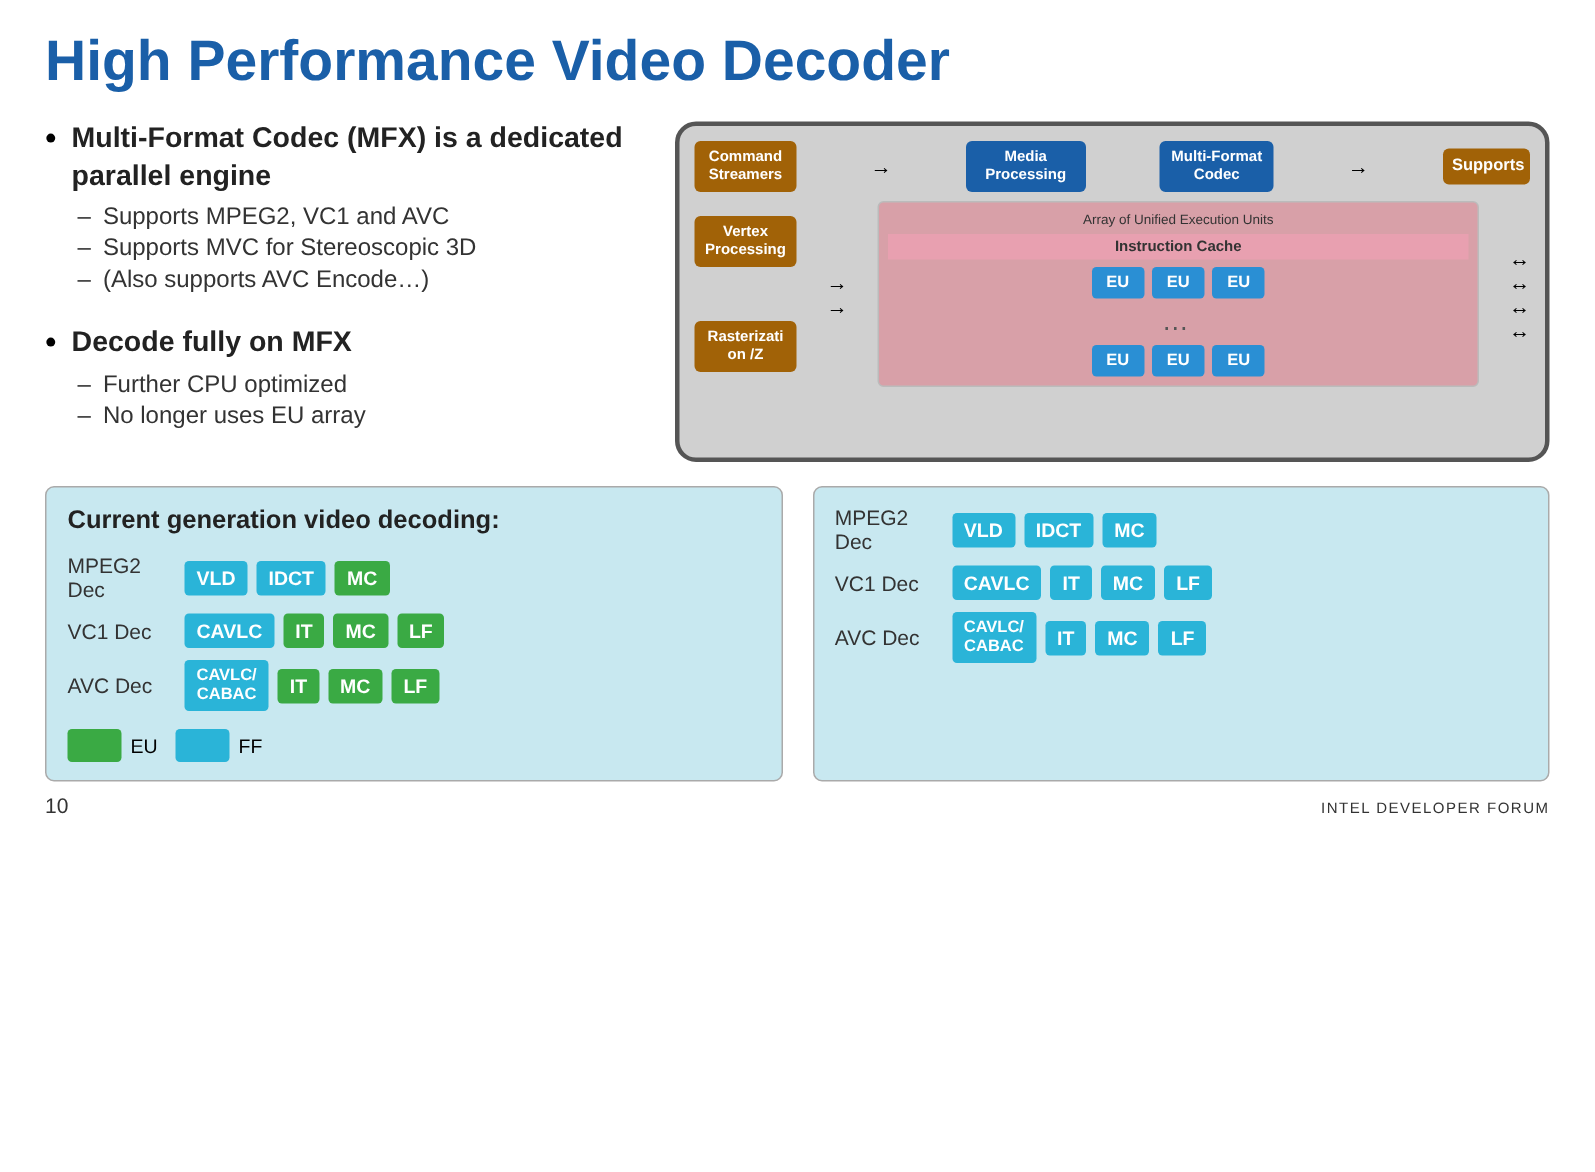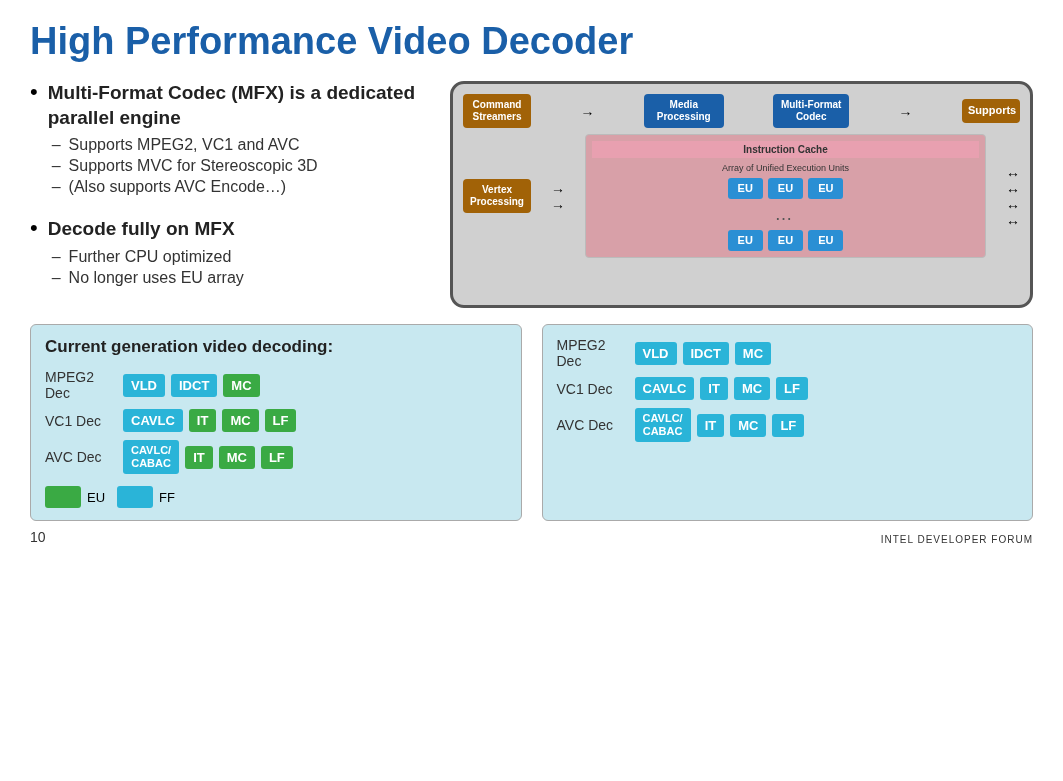--- a/index.html
+++ b/index.html
@@ -235,31 +235,35 @@
         <div class="diag-block" style="width:58px;">Supports</div>
       </div>
 
       <div style="display:flex; align-items:center; gap:20px;">
 
         <div style="display:flex; flex-direction:column; gap:6px; width:68px;">
           <div style="display:flex; align-items:center; gap:3px;">
             <div class="diag-block" style="width:68px; font-size:10px;">Vertex
 Processing</div>
           </div>
+          <div style="display:flex; align-items:center; gap:3px; margin-top:auto;">
+            <div class="diag-block" style="width:68px; font-size:10px; margin-top:30px;">Rasterizati
+on /Z</div>
+          </div>
         </div>
 
         <div style="display:flex; flex-direction:column; justify-content:space-around; align-items:center; font-size:14px;">
           <span>→</span>
           <span>→</span>
         </div>
 
         <div style="flex:1; background:#d8a0a8; border:1px solid #bbb; border-radius:4px; padding:6px; display:flex; flex-direction:column; gap:5px; min-height:120px;">
-          <div style="background:#e8a0b0; text-align:center; font-size:10px; font-weight:bold; color:#333; padding:3px;">Instruction Cache</div>
           <div style="font-size:9px; color:#333; text-align:center;">Array of Unified
 Execution Units</div>
+          <div style="background:#e8a0b0; text-align:center; font-size:10px; font-weight:bold; color:#333; padding:3px;">Instruction Cache</div>
           <div style="display:flex; gap:5px; justify-content:center;">
             <div class="diag-block eu-blue">EU</div>
             <div class="diag-block eu-blue">EU</div>
             <div class="diag-block eu-blue">EU</div>
           </div>
           <div style="text-align:center; font-size:18px; color:#555; letter-spacing:4px;">…</div>
           <div style="display:flex; gap:5px; justify-content:center;">
             <div class="diag-block eu-blue">EU</div>
             <div class="diag-block eu-blue">EU</div>
             <div class="diag-block eu-blue">EU</div>

